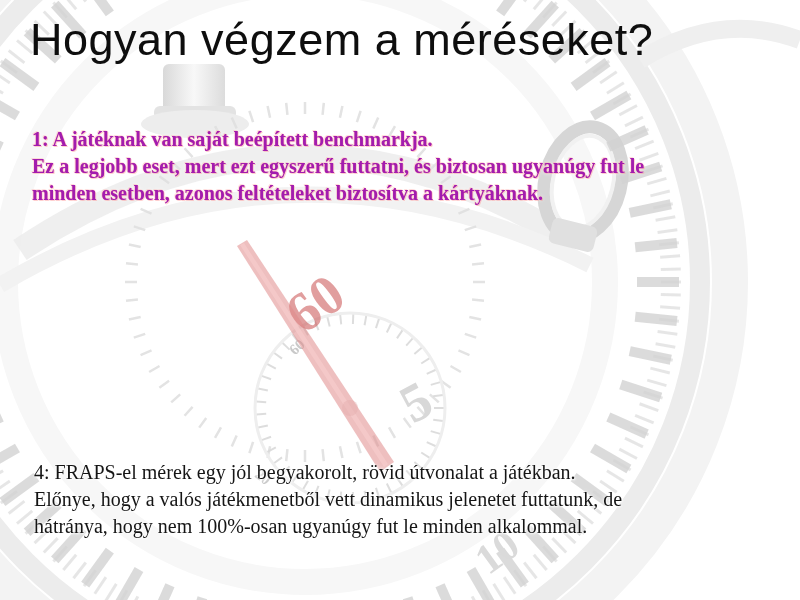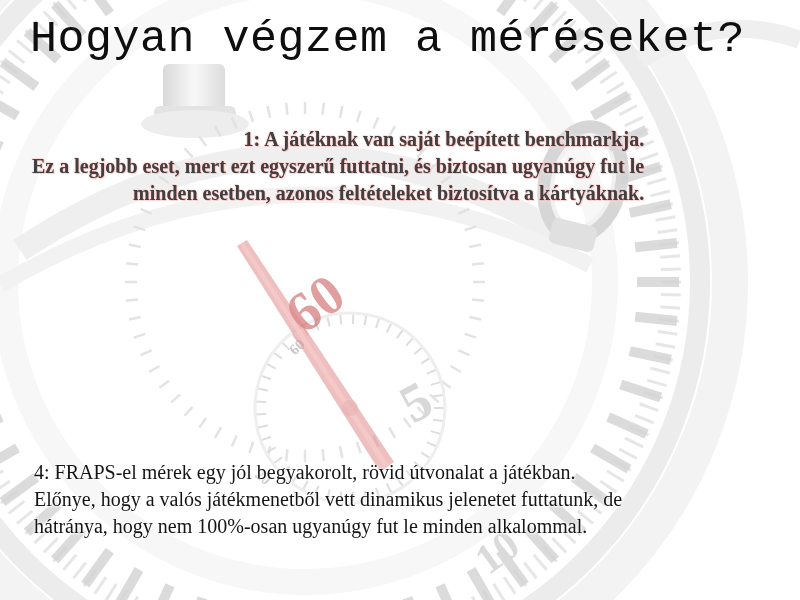--- a/index.html
+++ b/index.html
@@ -5,32 +5,31 @@
   html,body{margin:0;padding:0;}
   body{
     width:800px;height:600px;overflow:hidden;background:#ffffff;
     font-family:"Liberation Serif", serif;position:relative;
   }
   .slide{position:absolute;inset:0;width:800px;height:600px;}
   #watermark{position:absolute;left:0;top:0;z-index:0;}
   .slide-title{
     position:absolute;left:30px;top:14px;margin:0;z-index:2;
     font-size:45px;font-weight:400;letter-spacing:0.5px;color:#0e0e0e;
-    font-family:Liberation Mono, monospace;
+    font-family:Liberation Sans, sans-serif;
   }
   .para{
     position:absolute;margin:0;z-index:2;white-space:pre-line;
     font-size:20px;line-height:27px;color:#151515;
     text-shadow:0 0 3px #ffffff,0 0 6px rgba(255,255,255,.85),1px 1px 2px rgba(255,255,255,.9);
   }
   .para.red{
-    font-weight:700;color:#404040;
+    font-weight:700;color:#a21caf;
     text-shadow:0 0 1px rgba(255,150,150,.95),0 0 4px rgba(255,255,255,.95),
                 1px 1px 0 rgba(255,120,120,.4),-1px -1px 0 rgba(255,170,170,.4);
-    text-align:right;
   }
   .p1{left:32px;top:126px;}
   .p2{left:34px;top:227px;}
   .p3{left:34px;top:341px;}
   .p4{left:34px;top:459px;}
   .wm-num{font-family:"Liberation Serif", serif;font-weight:700;}
 </style>
 </head>
 <body>
 

